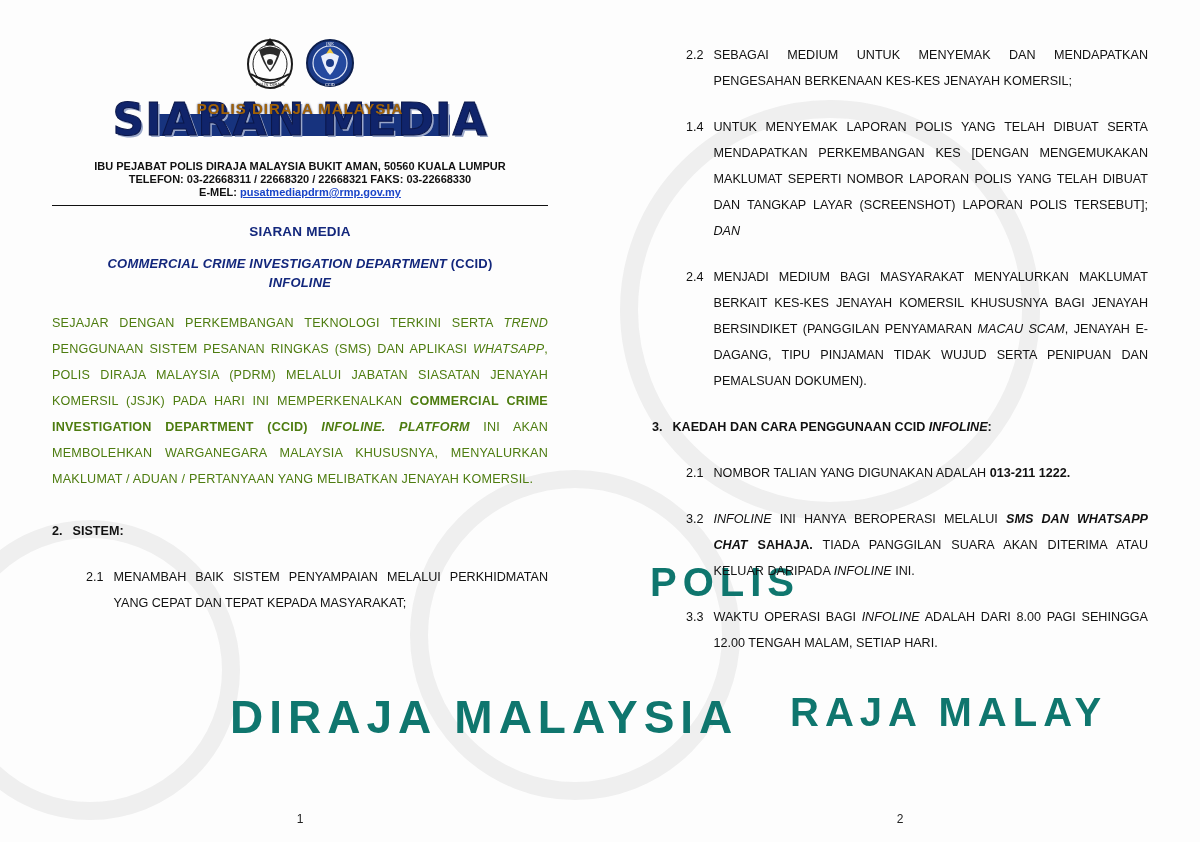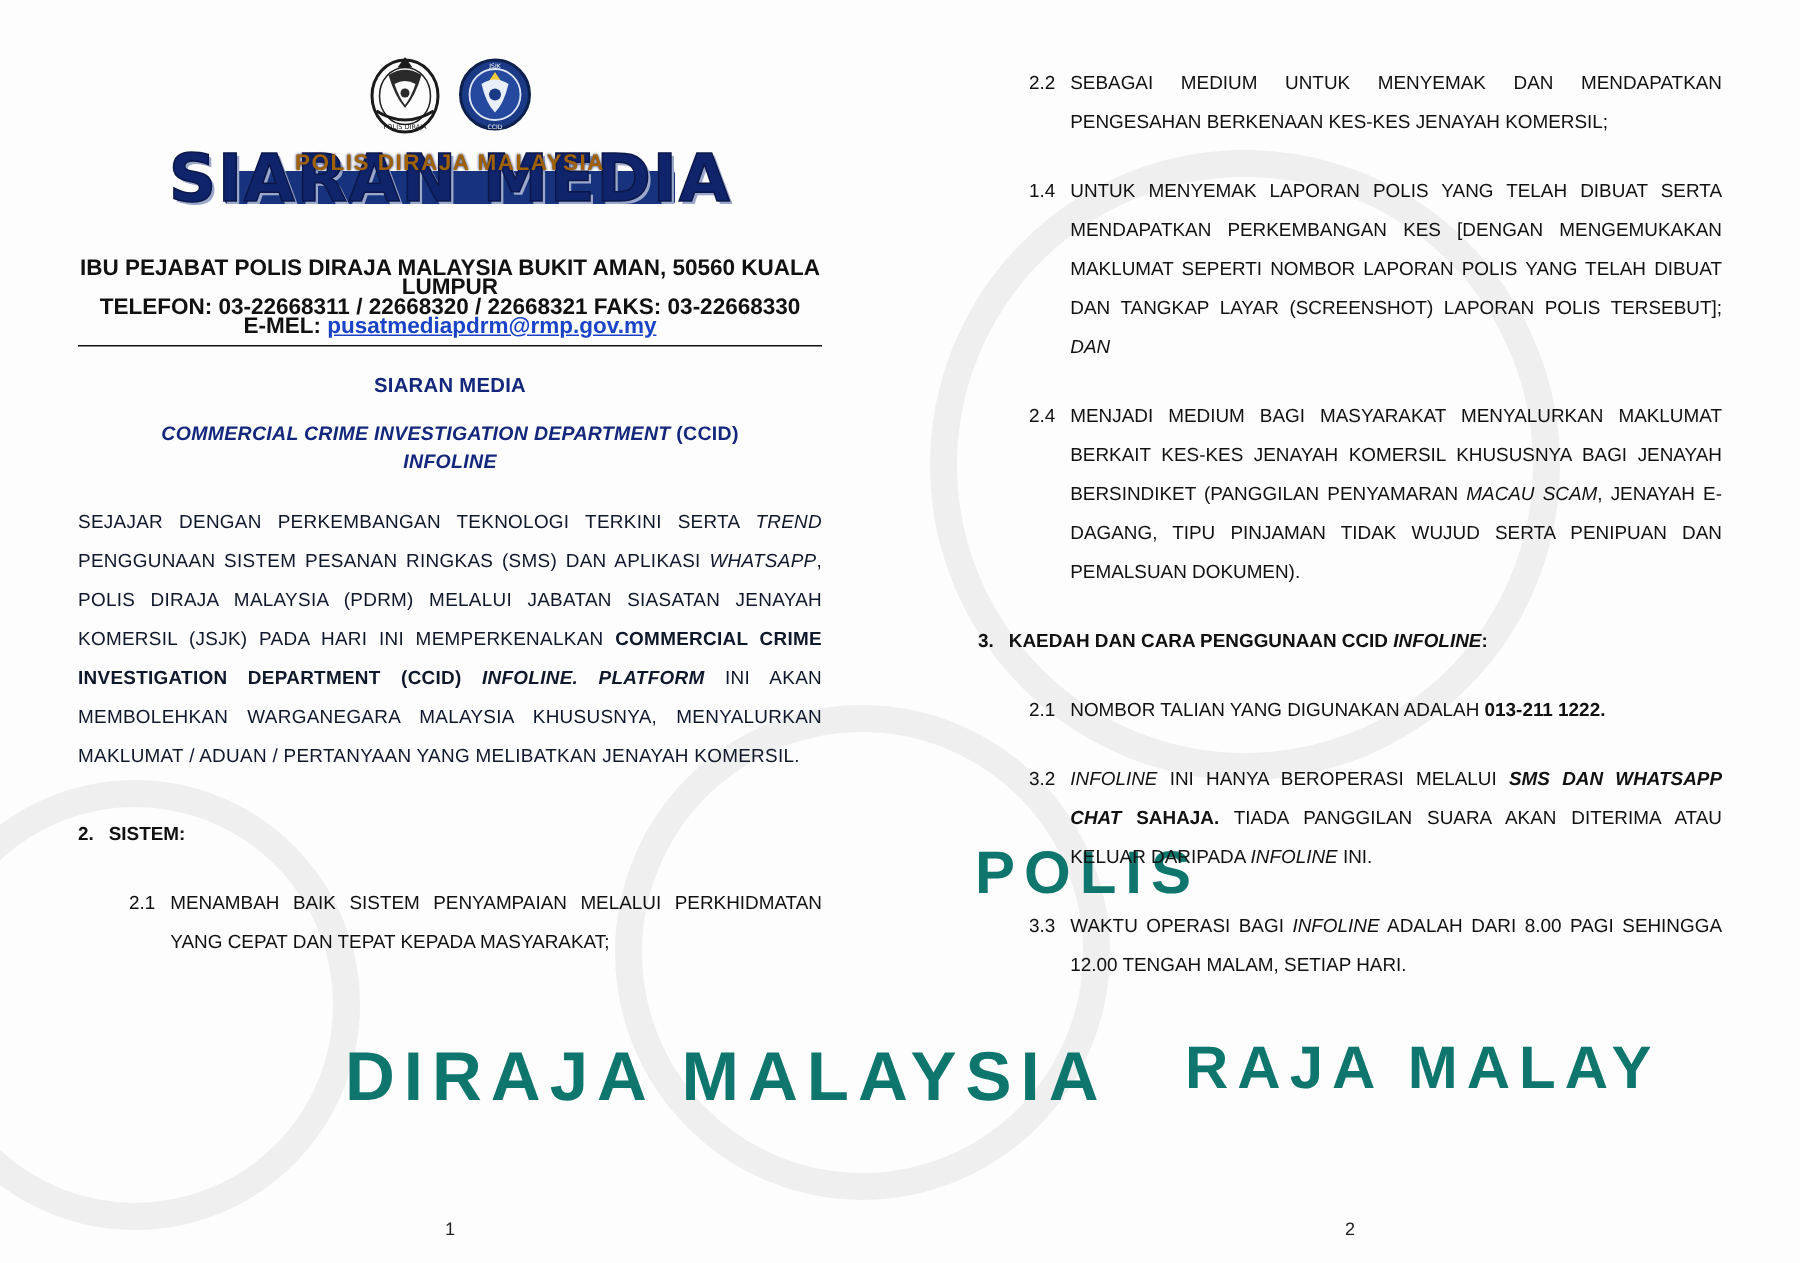--- a/index.html
+++ b/index.html
@@ -104,25 +104,25 @@
     transform: translateX(-50%);
     top: 20px;
     width: 300px;
     height: 22px;
     background: #17337e;
     border-radius: 2px;
     z-index: -1;
   }
   .addr {
     text-align: center;
-    font-size: 15px;
+    font-size: 11px;
     font-weight: bold;
     line-height: 13px;
     color: #111;
-    margin-top: 16px;
+    margin-top: 4px;
   }
   .addr a {
     color: #1a44c8;
     text-decoration: underline;
   }
   .rule {
     border-bottom: 1.6px solid #111;
     margin: 6px 0 16px 0;
   }
 
@@ -140,21 +140,21 @@
     margin-top: 12px;
     font-size: 13px;
     line-height: 19px;
   }
 
   
   p.body {
     text-align: justify;
     font-size: 12.6px;
     line-height: 26px;
-    color: #0f172a;
+    color: #4d7c0f;
     margin: 18px 0 0 0;
     letter-spacing: .2px;
   }
   .b { font-weight: bold; }
   .i { font-style: italic; }
   .bi { font-weight: bold; font-style: italic; }
 
   .num-row {
     display: flex;
     margin-top: 20px;

